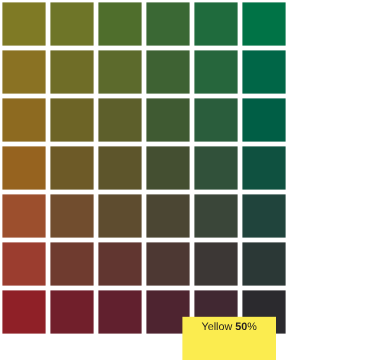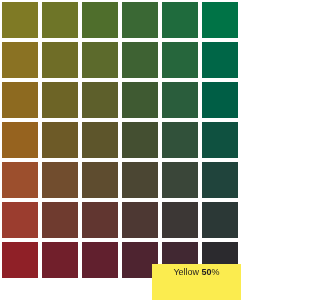--- a/index.html
+++ b/index.html
@@ -31,21 +31,21 @@
   }
   .swatch {
     width: 36px;
     height: 36px;
     box-sizing: border-box;
   }
   #legend-box {
     position: absolute;
     left: 152px;
     top: 264px;
-    width: 89px;
+    width: 78px;
     height: 36px;
     box-sizing: border-box;
     background: #fbec4f;
     display: flex;
     align-items: flex-start;
     justify-content: center;
     padding-top: 3px;
   }
   #legend-label {
     font-family: "Liberation Sans", sans-serif;

